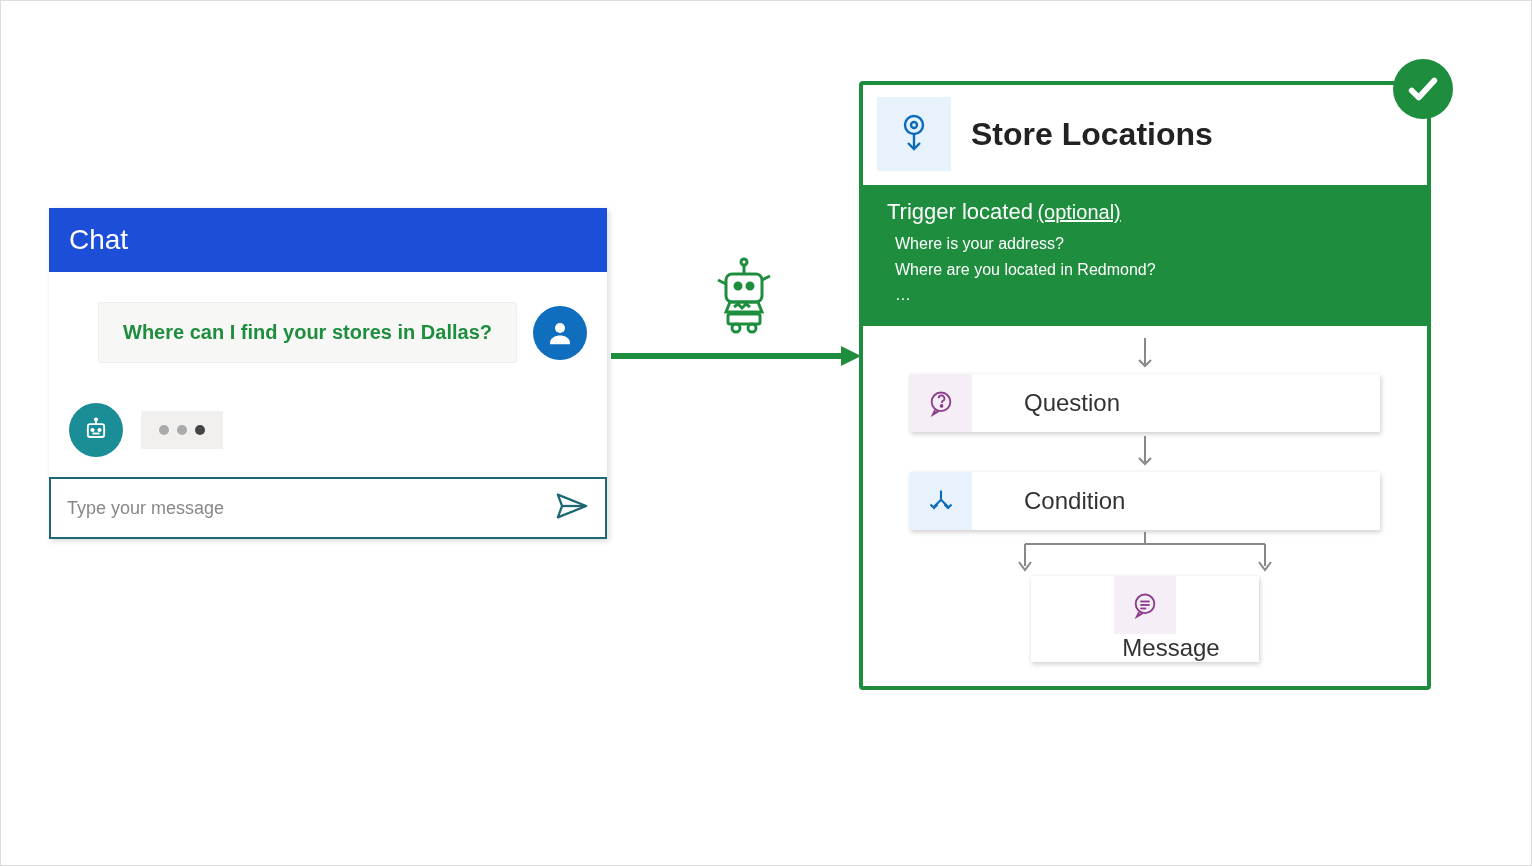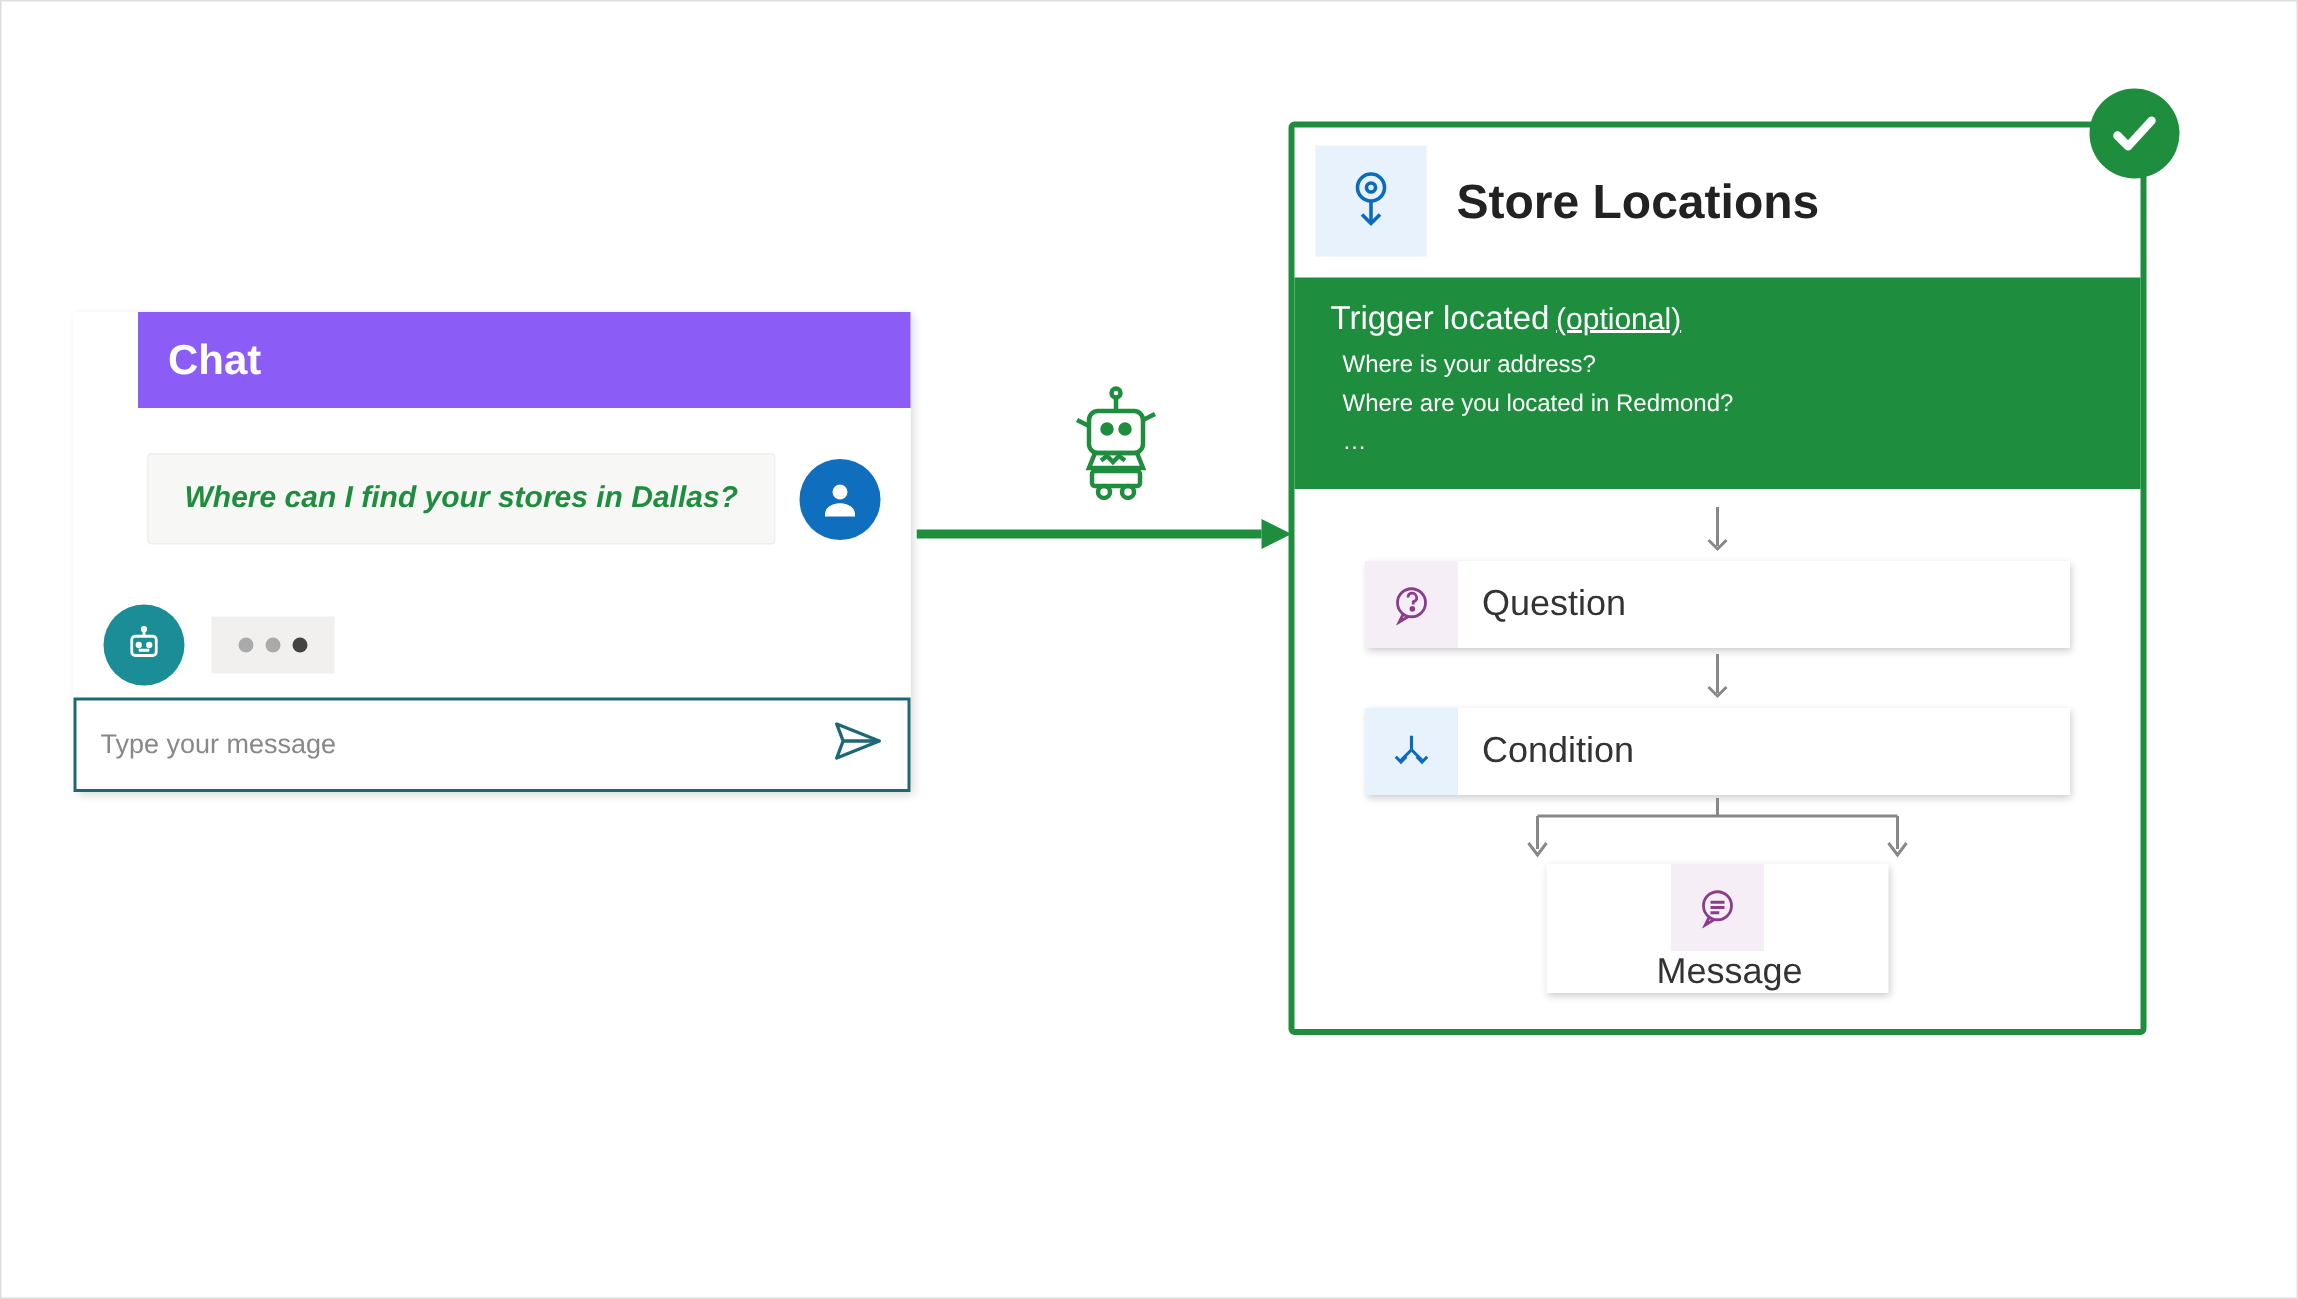--- a/index.html
+++ b/index.html
@@ -15,31 +15,29 @@
     
     .chat-panel {
       position: absolute;
       left: 48px;
       top: 207px;
       width: 558px;
       background: #fff;
       box-shadow: 2px 2px 6px rgba(0,0,0,0.15);
     }
     .chat-header {
-      background: #8b5cf6;
+      background: #1d4ed8;
       color: #fff;
       padding: 16px 20px;
       font-size: 28px;
-      font-weight: 700;
-      margin-left: 43px;
+      font-weight: 400;
     }
     .chat-body {
       background: #fff;
-      padding: 30px 20px 8px 20px;
-      font-style: italic;
+      padding: 30px 20px 20px 20px;
     }
     .user-msg-row {
       display: flex;
       align-items: center;
       justify-content: flex-end;
       gap: 16px;
       margin-bottom: 40px;
     }
     .user-msg {
       background: #f7f8f6;
@@ -195,20 +193,21 @@
       height: 58px;
       display: flex;
       align-items: center;
       justify-content: center;
       flex-shrink: 0;
     }
     .node-label {
       font-size: 24px;
       color: #333;
       padding-left: 16px;
+      margin-left: 36px;
     }
     .ic-purple { background: #f5eef7; }
     .ic-blue { background: #e8f2fd; }
     .ic-green { background: #eaf5e8; }
     .branch-row {
       display: flex;
       gap: 24px;
       width: 100%;
       justify-content: center;
     }

